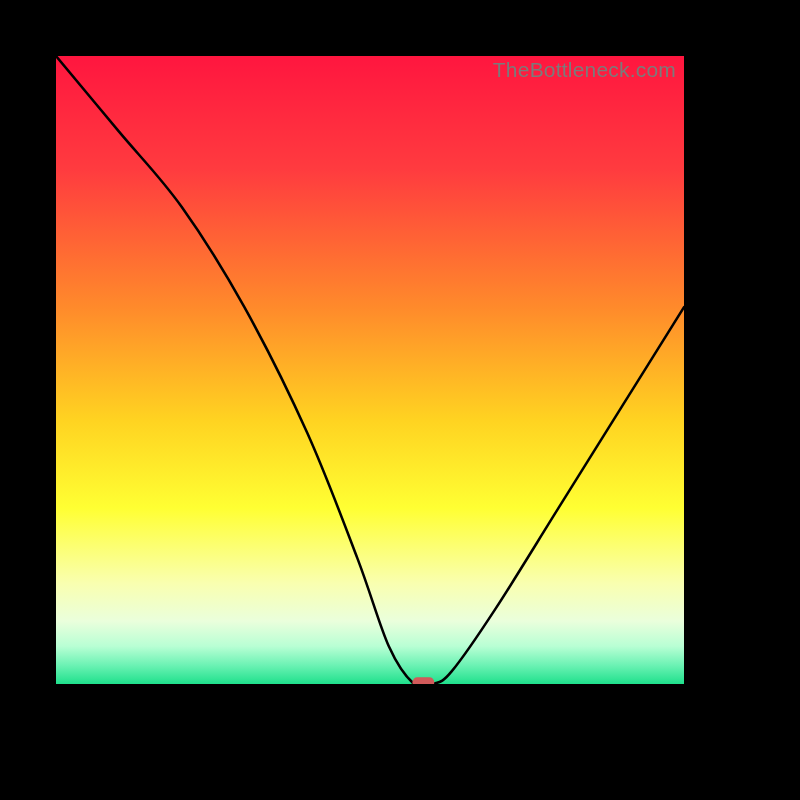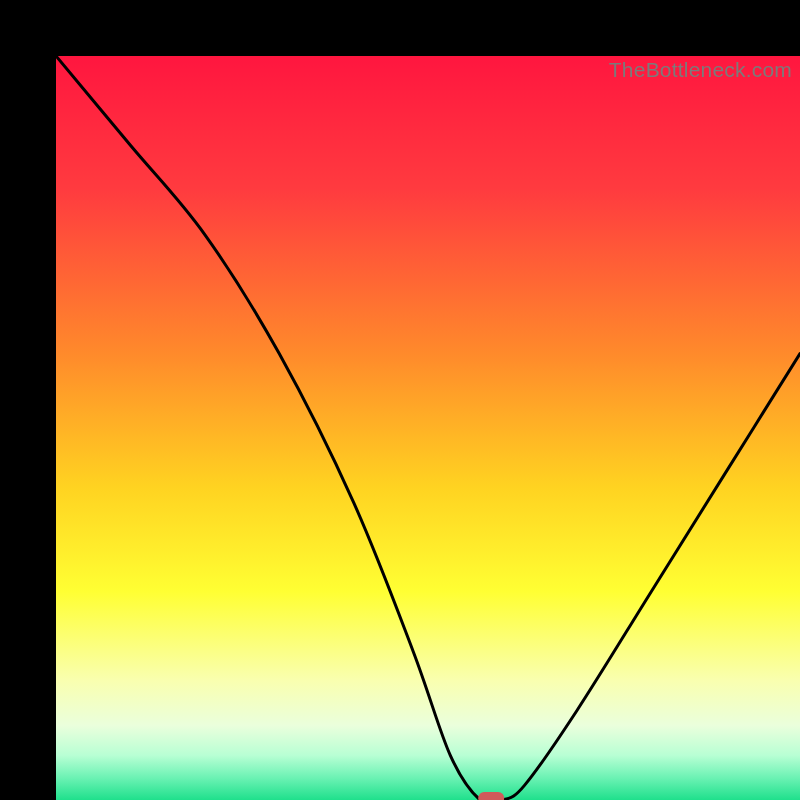--- a/index.html
+++ b/index.html
@@ -14,21 +14,21 @@
   .frame {
     position: absolute;
     inset: 0;
     border: 28px solid #000;
     box-sizing: border-box;
   }
   .plot-area {
     position: absolute;
     top: 28px;
     left: 28px;
-    width: 744px;
+    width: 628px;
     height: 744px;
     overflow: hidden;
   }
   .watermark {
     position: absolute;
     top: 2px;
     right: 8px;
     color: #7b7b7b;
     font-size: 21px;
     font-weight: 500;

